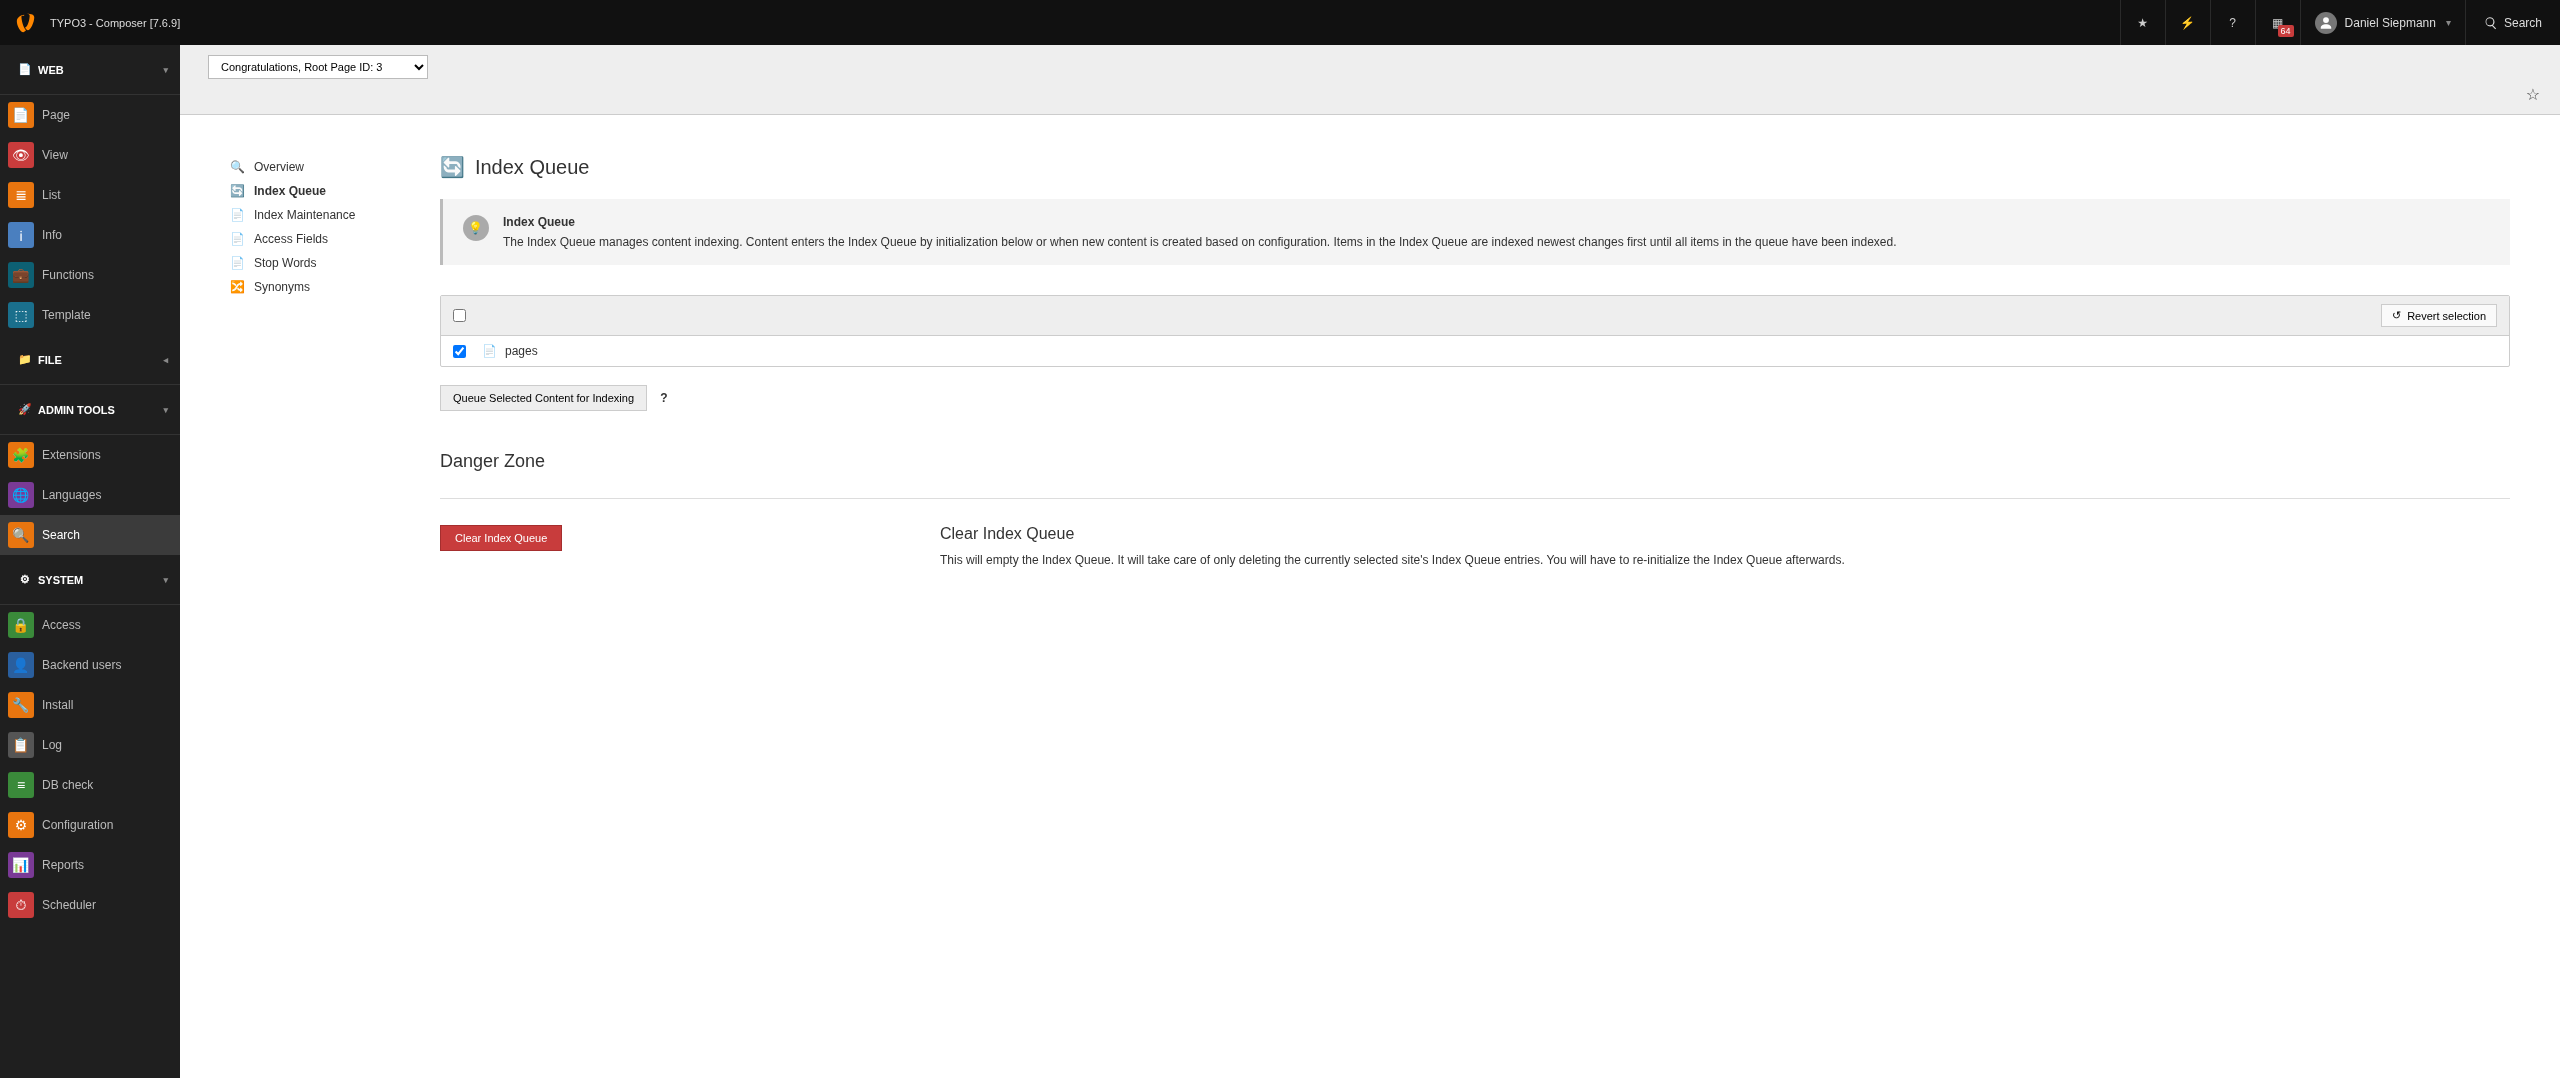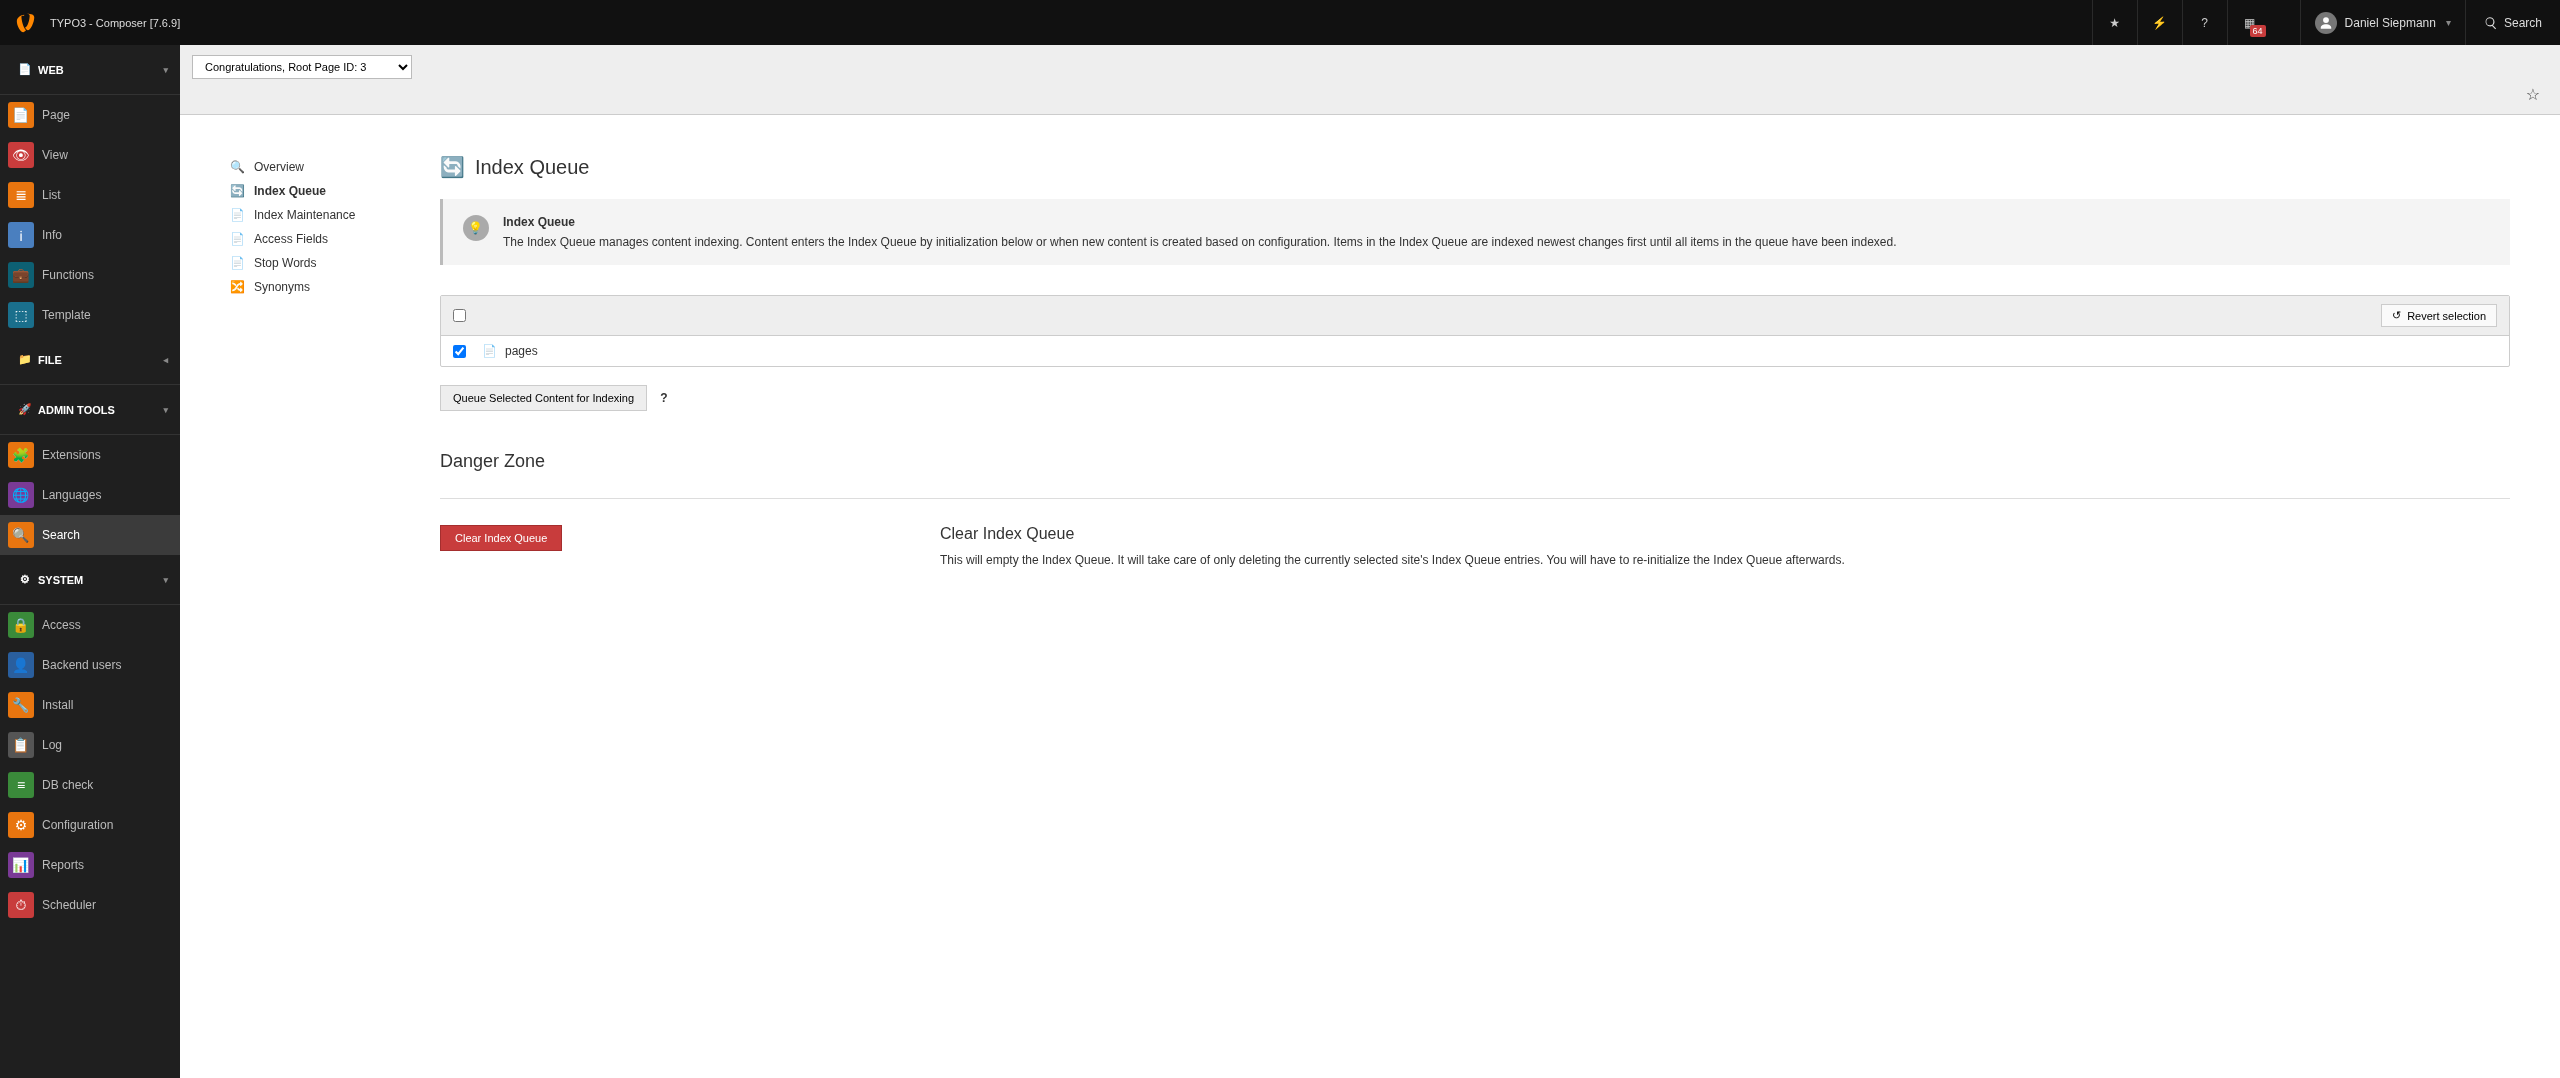--- a/index.html
+++ b/index.html
@@ -7,21 +7,21 @@
 body { display: flex; flex-direction: column; }
 
 
 .topbar { height: 45px; background: #111; color: #ddd; display: flex; align-items: center; padding: 0 0 0 12px; }
 .topbar .logo { width: 28px; height: 28px; margin-right: 10px; display:flex; align-items:center; justify-content:center;}
 .topbar .title { flex: 0 0 auto; font-size: 11px; color: #ddd; }
 .topbar .spacer { flex: 1; }
 .topbar .topbtn { width: 45px; height: 45px; display:flex; align-items:center; justify-content:center; color:#ccc; cursor:pointer; border-left:1px solid #2a2a2a;}
 .topbar .badge { display:flex; align-items:center; justify-content:center; position:relative;}
 .topbar .badge .count { position:absolute; bottom:8px; right:6px; background:#c83c3c; color:#fff; font-size:9px; padding:1px 3px; border-radius:2px;}
-.topbar .user { display:flex; align-items:center; padding:0 14px; cursor:pointer; color:#ddd; border-left:1px solid #2a2a2a; height:45px;margin-left:28px;}
+.topbar .user { display:flex; align-items:center; padding:0 14px; cursor:pointer; color:#ddd; border-left:1px solid #2a2a2a; height:45px;}
 .topbar .user .avatar { width:22px; height:22px; border-radius:50%; background:#777; margin-right:8px; display:flex; align-items:center; justify-content:center;}
 .topbar .user .caret { margin-left:10px; font-size:10px; color:#888;}
 .topbar .search { display:flex; align-items:center; padding:0 18px; cursor:pointer; color:#ddd; border-left:1px solid #2a2a2a; height:45px;}
 .topbar .search .icon { margin-right:6px; }
 
 
 .app { flex:1; display:flex; min-height:0; }
 
 
 .modmenu { width:180px; background:#1f1f1f; color:#ccc; overflow-y:auto; }
@@ -31,21 +31,21 @@
 .modmenu .item { display:flex; align-items:center; height:40px; padding:0 8px 0 8px; cursor:pointer; font-size:12px; color:#bbb; }
 .modmenu .item.active { background:#3b3b3b; color:#fff; }
 .modmenu .item .mico { width:26px; height:26px; border-radius:3px; display:flex; align-items:center; justify-content:center; margin-right:8px; font-size:14px; color:#fff;}
 .bg-orange{background:#e8750f;} .bg-red{background:#c83c3c;} .bg-blue{background:#4a7fbf;} .bg-teal{background:#1a6f8c;} .bg-dteal{background:#0d6073;}
 .bg-purple{background:#7a3a96;} .bg-green{background:#3a8a3a;} .bg-dblue{background:#2a5f9e;} .bg-gray{background:#555;}
 
 
 .content { flex:1; display:flex; flex-direction:column; min-width:0;}
 
 
-.docheader { height:70px; background:#eee; border-bottom:1px solid #ccc; display:flex; align-items:flex-start; padding:10px 12px; position:relative;}
+.docheader { height:70px; background:#eee; border-bottom:1px solid #ccc; display:flex; align-items:flex-start; padding:10px 28px; position:relative;}
 .docheader .page-select { }
 .docheader .page-select select { font-size:11px; padding:4px 8px; border:1px solid #bbb; background:#fff; min-width:220px;}
 .docheader .star { position:absolute; right:20px; bottom:10px; color:#444; cursor:pointer; font-size:16px;}
 
 
 .docbody { flex:1; overflow:auto; background:#fff;}
 .docinner { display:flex; padding:40px 50px; gap:40px; max-width:100%;}
 
 
 .sidenav { width:170px; flex-shrink:0;}

